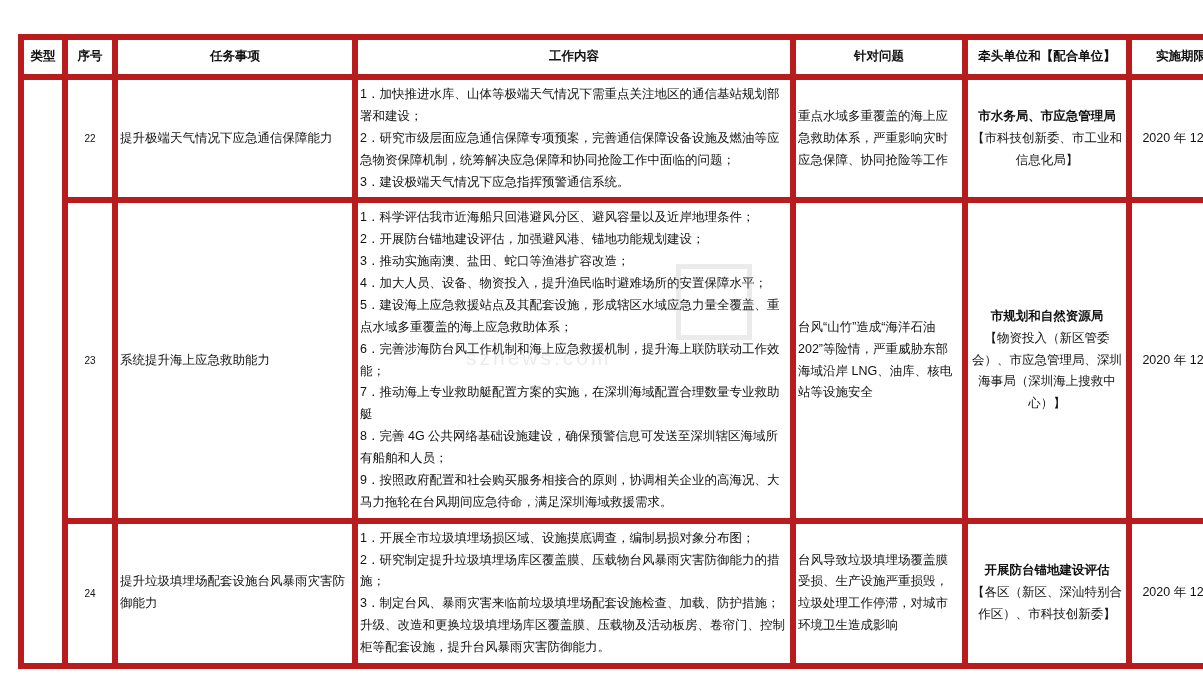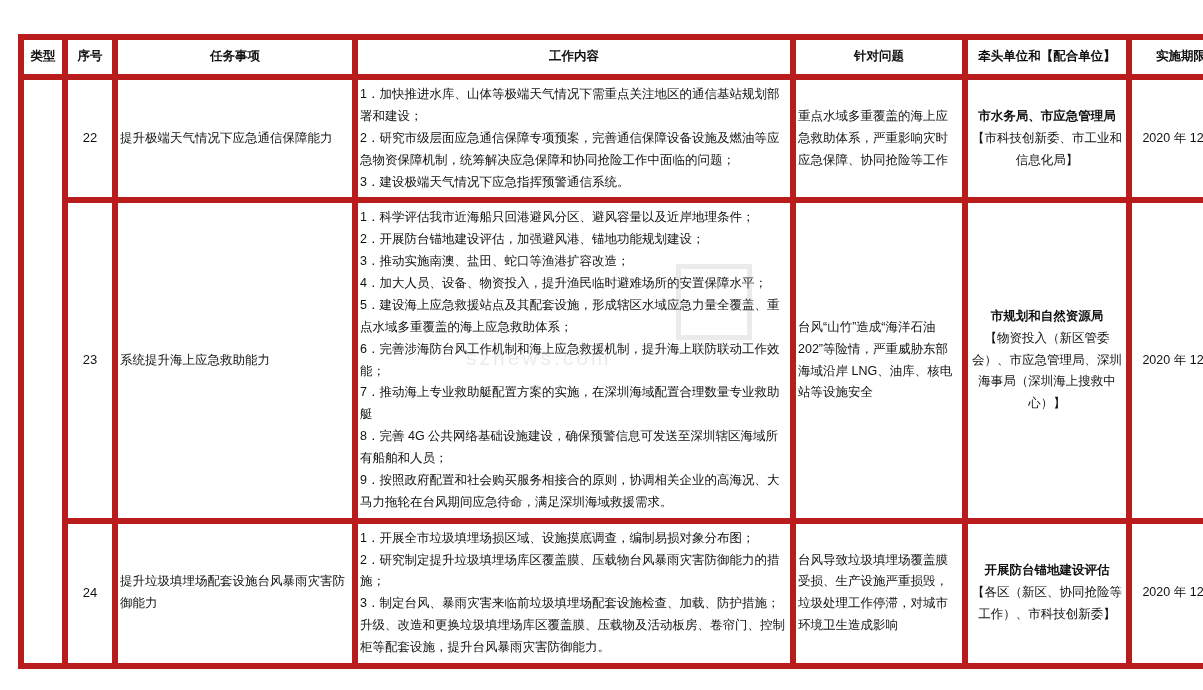--- a/index.html
+++ b/index.html
@@ -49,21 +49,21 @@
   col.c-unit   { width: 164px; }
   col.c-dead   { width: 104px; }
 
   td.type-cell {
     text-align: center;
     vertical-align: middle;
   }
   td.seq-cell {
     text-align: center;
     vertical-align: middle;
-    font-size: 13px;
+    font-size: 10px;
   }
   td.task-cell {
     text-align: left;
     vertical-align: middle;
     padding-left: 8px;
     padding-right: 6px;
   }
   td.work-cell {
     text-align: left;
     vertical-align: middle;
@@ -222,21 +222,21 @@
             <p>1．开展全市垃圾填埋场损区域、设施摸底调查，编制易损对象分布图；</p>
             <p>2．研究制定提升垃圾填埋场库区覆盖膜、压载物台风暴雨灾害防御能力的措施；</p>
             <p>3．制定台风、暴雨灾害来临前垃圾填埋场配套设施检查、加载、防护措施；升级、改造和更换垃圾填埋场库区覆盖膜、压载物及活动板房、卷帘门、控制柜等配套设施，提升台风暴雨灾害防御能力。</p>
           </div>
         </td>
         <td class="issue-cell">
           <p class="issue-text">台风导致垃圾填埋场覆盖膜受损、生产设施严重损毁，垃圾处理工作停滞，对城市环境卫生造成影响</p>
         </td>
         <td class="unit-cell">
           <span class="unit-lead">开展防台锚地建设评估</span>
-          <span class="unit-support">【各区（新区、协同抢险等工作）、市科技创新委】</span>
+          <span class="unit-support">【各区（新区、深汕特别合作区）、市科技创新委】</span>
         </td>
         <td class="dead-cell">2020 年 12 月</td>
       </tr>
     </tbody>
   </table>
 </div>
 
 <div class="watermark">
   <div class="wm-sub">sznews.com</div>
   <div class="wm-box"></div>

